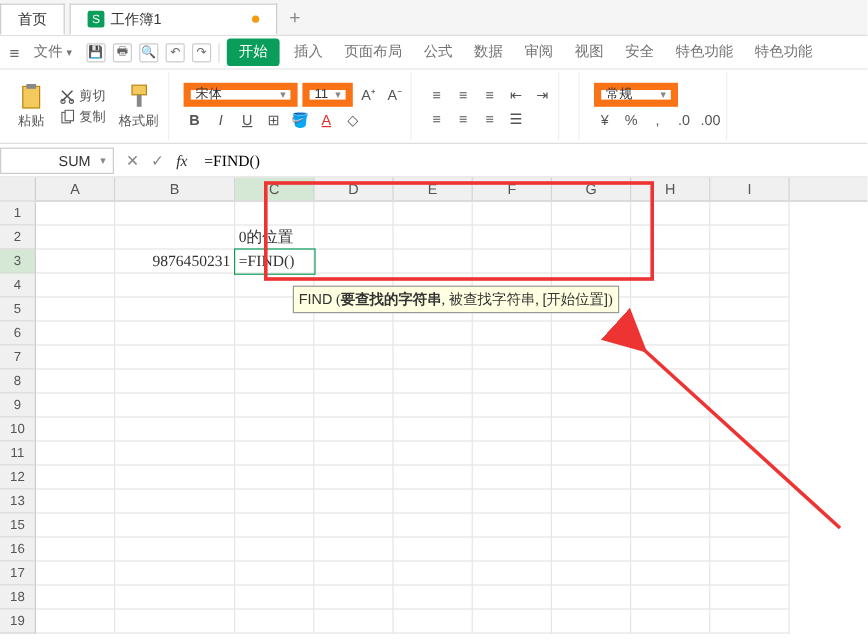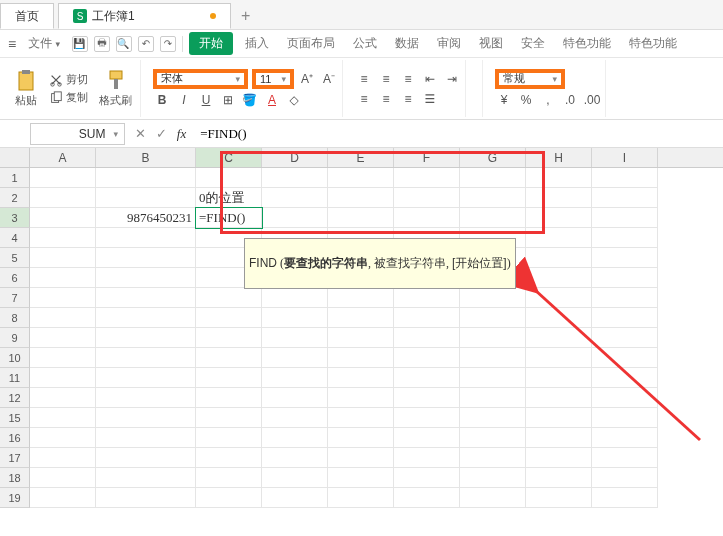--- a/index.html
+++ b/index.html
@@ -23,28 +23,28 @@
 .sep { width:1px; height:16px; background:#ddd; }
 
 
 .ribbon { height:62px; border-bottom:1px solid #ddd; display:flex; align-items:stretch; padding:2px 6px; gap:8px; }
 .grp { display:flex; flex-direction:column; justify-content:center; gap:2px; padding:0 4px; border-right:1px solid #eee; }
 .btnrow { display:flex; align-items:center; gap:4px; }
 .big { display:flex; flex-direction:column; align-items:center; font-size:11px; color:#555; padding:2px 4px; cursor:pointer; }
 .big svg { width:24px; height:24px; }
 .sm { display:flex; align-items:center; gap:3px; font-size:11px; padding:1px 3px; cursor:pointer; color:#555; }
 .sm svg { width:14px; height:14px; }
-.sel { height:20px; border:4px solid #f97316; background:#fff; font-size:11px; padding:0 4px; display:flex; align-items:center; justify-content:space-between; }
+.sel { height:20px; border:6px solid #f97316; background:#fff; font-size:11px; padding:0 4px; display:flex; align-items:center; justify-content:space-between; }
 .sel .car { font-size:9px; color:#888; }
 .ico { width:18px; height:18px; display:inline-flex; align-items:center; justify-content:center; border:1px solid transparent; font-size:12px; color:#555; cursor:pointer; }
 .underline-a { text-decoration:underline; color:#d33; }
 
 
 .fbar { height:28px; border-bottom:1px solid #ddd; display:flex; align-items:center; }
-.namebox { width:95px; height:22px; border:1px solid #ccc; margin-left:30px; display:flex; align-items:center; justify-content:flex-end; padding:0 6px; font-size:12px; }
+.namebox { width:95px; height:22px; border:1px solid #ccc; display:flex; align-items:center; justify-content:flex-end; padding:0 6px; font-size:12px; }
 .namebox .car { font-size:9px; color:#888; margin-left:8px; }
 .fx-ctrl { display:flex; align-items:center; gap:10px; padding:0 10px; font-size:13px; }
 .fx-ctrl span { cursor:pointer; }
 .fx-ctrl .x { color:#888; }
 .fx-ctrl .chk { color:#888; }
 .fx-ctrl .fx { font-style:italic; font-family:"Times New Roman"; }
 .finput { flex:1; height:22px; border:none; font-size:13px; font-family:SimSun; padding:0 4px; outline:none; }
 
 
 .grid { position:relative; }
@@ -58,21 +58,21 @@
 .cell { width:66px; border-right:1px solid #e5e5e5; border-bottom:1px solid #e5e5e5; font-size:13px; font-family:SimSun; display:flex; align-items:center; padding:0 3px; white-space:nowrap; }
 .cell.r { justify-content:flex-end; }
 .cell.editing { outline:1.5px solid #0a9d5b; background:#fff; z-index:2; position:relative; }
 .colh:nth-child(3){width:100px;} 
 .cell.colB{width:100px;}
 
 
 .redbox { position:absolute; left:220px; top:3px; width:325px; height:83px; border:3px solid #e33; pointer-events:none; z-index:10; }
 
 
-.tooltip { position:absolute; left:244px; top:238px; border:1px solid #999; background:#ffffe1; font-size:12px; font-family:SimSun; padding:16px 4px; z-index:11; white-space:nowrap; }
+.tooltip { position:absolute; left:244px; top:238px; border:1px solid #999; background:#ffffe1; font-size:12px; font-family:SimSun; padding:2px 4px; z-index:11; white-space:nowrap; }
 .tooltip .bold { font-weight:bold; }
 
 
 .arrow { position:absolute; left:370px; top:250px; width:340px; height:200px; z-index:9; pointer-events:none; }
 </style>
 </head>
 <body>
 
 <div class="tabs">
   <div class="tab home">
@@ -383,20 +383,32 @@
         <div class="cell colB"></div>
         <div class="cell"></div>
         <div class="cell"></div>
         <div class="cell"></div>
         <div class="cell"></div>
         <div class="cell"></div>
         <div class="cell"></div>
         <div class="cell"></div>
       </div>
       <div class="row">
+        <div class="rowh">13</div>
+        <div class="cell"></div>
+        <div class="cell colB"></div>
+        <div class="cell"></div>
+        <div class="cell"></div>
+        <div class="cell"></div>
+        <div class="cell"></div>
+        <div class="cell"></div>
+        <div class="cell"></div>
+        <div class="cell"></div>
+      </div>
+      <div class="row">
         <div class="rowh">15</div>
         <div class="cell"></div>
         <div class="cell colB"></div>
         <div class="cell"></div>
         <div class="cell"></div>
         <div class="cell"></div>
         <div class="cell"></div>
         <div class="cell"></div>
         <div class="cell"></div>
         <div class="cell"></div>

